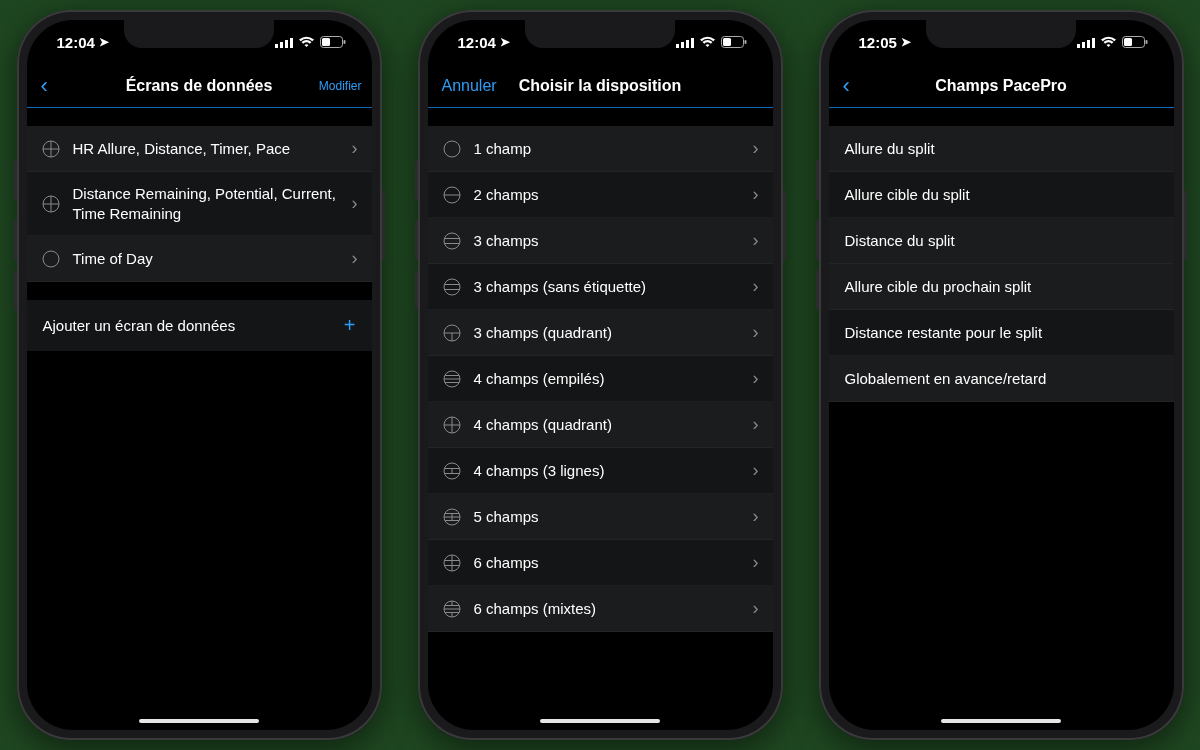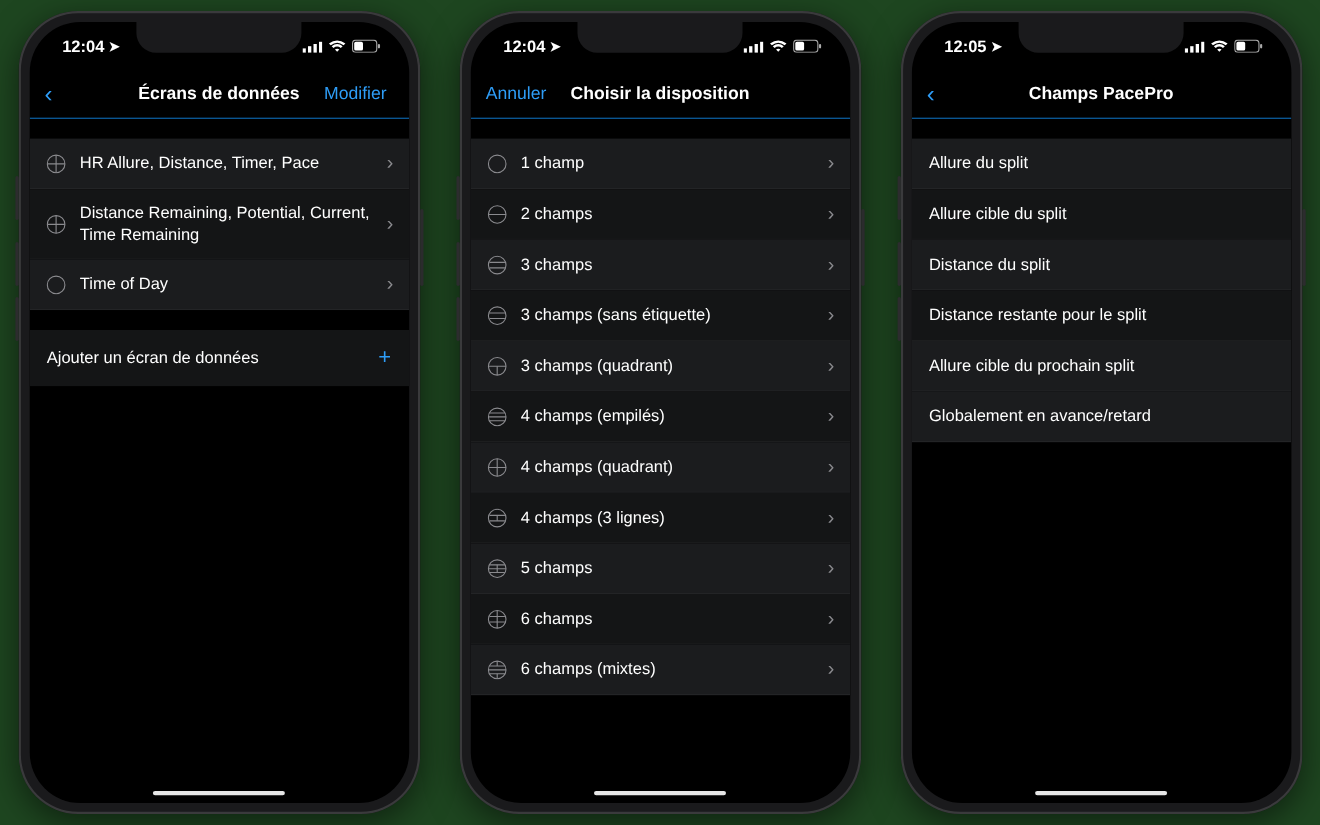--- a/index.html
+++ b/index.html
@@ -24,21 +24,21 @@
   .notch{position:absolute;top:0;left:50%;transform:translateX(-50%);width:150px;height:28px;background:var(--phone-frame);border-radius:0 0 18px 18px;z-index:10}
   .status-bar{height:44px;display:flex;justify-content:space-between;align-items:center;padding:0 26px 0 30px;color:#fff;font-size:15px;font-weight:600}
   .status-left{display:flex;align-items:center;gap:4px}
   .status-right{display:flex;align-items:center;gap:5px}
   .loc-arrow{font-size:12px}
   .svg-ic{display:block}
   .nav-bar{height:44px;display:flex;align-items:center;justify-content:center;position:relative;border-bottom:1px solid #0d6ab5}
   .nav-back{position:absolute;left:14px;display:flex;align-items:center;gap:4px;color:var(--accent);font-size:16px;cursor:pointer}
   .nav-back .chev{font-size:22px;font-weight:300;line-height:1}
   .nav-title{color:#fff;font-size:16px;font-weight:600}
-  .nav-right{position:absolute;right:20px;color:var(--accent);font-size:16px;cursor:pointer}
+  .nav-right{position:absolute;right:10px;color:var(--accent);font-size:12px;cursor:pointer}
   .content{flex:1;overflow:hidden}
   .section-gap{height:18px;background:#000}
   .row{display:flex;align-items:center;padding:12px 14px;background:var(--row-bg);border-bottom:1px solid var(--sep);gap:12px;cursor:pointer}
   .row.alt{background:var(--row-bg-alt)}
   .row .layout-ic{flex:0 0 20px;display:flex;align-items:center;justify-content:center}
   .row .lbl{flex:1;color:var(--text);font-size:15px;line-height:1.3}
   .row .chev-r{color:#8a8a8e;font-size:18px;font-weight:300}
   .add-row{display:flex;align-items:center;justify-content:space-between;padding:14px 16px;background:var(--row-bg-alt);color:#fff;font-size:15px;cursor:pointer}
   .add-row .plus{color:var(--accent);font-size:20px;font-weight:400}
   .simple-row{padding:14px 16px;background:var(--row-bg);color:#fff;font-size:15px;border-bottom:1px solid var(--sep);cursor:pointer}
@@ -336,19 +336,19 @@
       <div class="nav-back">
           <span class="chev">‹</span>
         </div>
       <div class="nav-title">Champs PacePro</div>
     </div>
     <div class="content">
       <div class="section-gap"></div>
       <div class="simple-row">Allure du split</div>
       <div class="simple-row alt">Allure cible du split</div>
       <div class="simple-row">Distance du split</div>
+      <div class="simple-row">Allure cible du prochain split</div>
       <div class="simple-row alt">Distance restante pour le split</div>
-      <div class="simple-row">Allure cible du prochain split</div>
       <div class="simple-row">Globalement en avance/retard</div>
     </div>
     <div class="home-ind"></div>
   </div>
 </div>
 
 </body></html>

